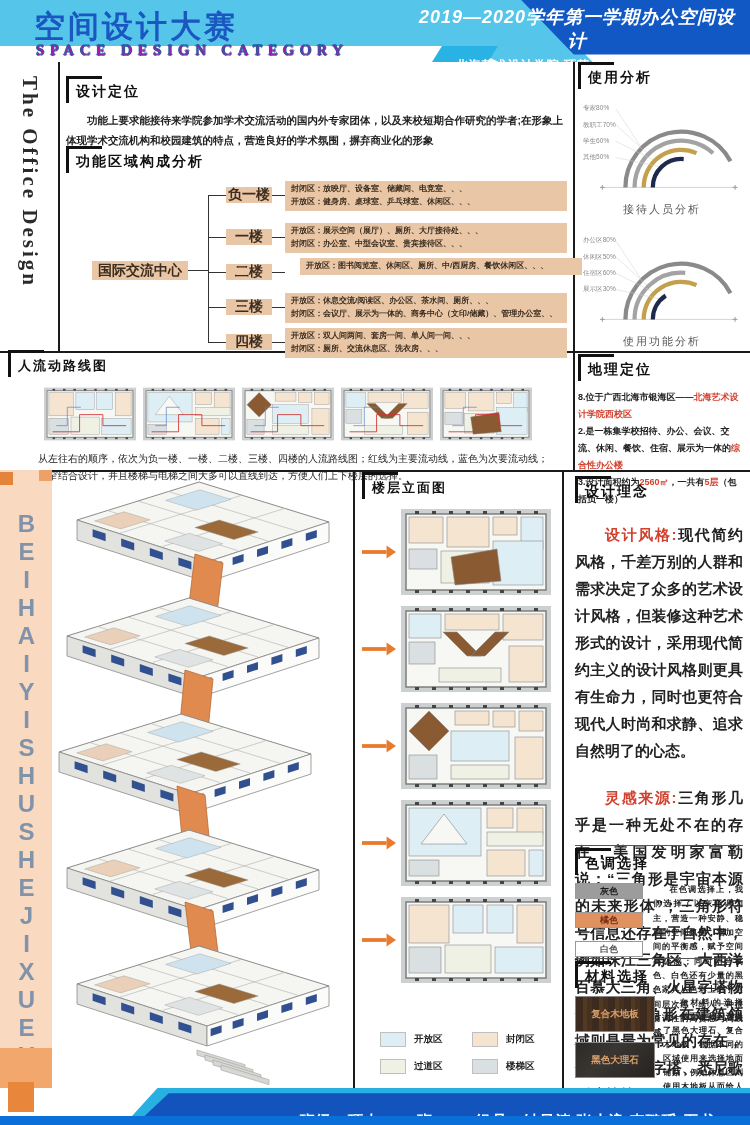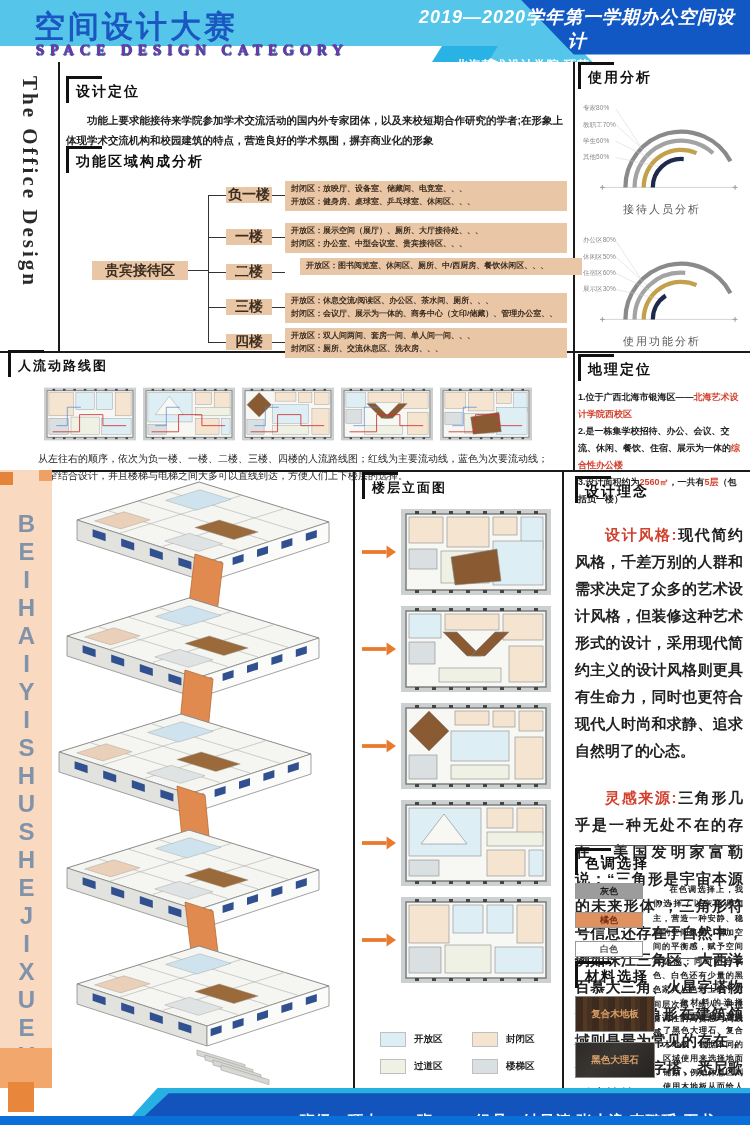--- a/index.html
+++ b/index.html
@@ -137,21 +137,21 @@
   </div>
 
   <div class="blk-designpos">
     <span class="sec">设计定位</span>
     <div class="body-strong">功能上要求能接待来学院参加学术交流活动的国内外专家团体，以及来校短期合作研究的学者;在形象上体现学术交流机构和校园建筑的特点，营造良好的学术氛围，摒弃商业化的形象</div>
   </div>
 
   <div class="blk-func">
     <span class="sec">功能区域构成分析</span>
     <div class="tree-canvas" id="tree-canvas">
-        <div class="tan-box" style="position:absolute;left:26px;top:80px;width:96px;height:19px;">贵宾接待区</div>
+        <div class="tan-box" style="position:absolute;left:26px;top:80px;width:96px;height:19px;">国际交流中心</div>
         <div class="tree-line" style="position:absolute;left:122px;top:89px;width:20px;height:1.2px;"></div>
         <div class="tree-line" style="position:absolute;left:142px;top:14px;width:1.2px;height:148px;"></div>
         <div class="tree-line" style="position:absolute;left:142px;top:14px;width:18px;height:1.2px;"></div>
         <div class="tan-box" style="position:absolute;left:160px;top:6px;width:46px;height:16px;">负一楼</div>
         <div class="tree-line" style="position:absolute;left:206px;top:14px;width:13px;height:1.2px;"></div>
         <div class="tree-text" style="position:absolute;left:219px;top:0px;width:282px;">
           <div>封闭区：放映厅、设备室、储藏间、电竞室、、、</div>
           <div>开放区：健身房、桌球室、乒乓球室、休闲区、、、</div>
         </div>
         <div class="tree-line" style="position:absolute;left:142px;top:56px;width:18px;height:1.2px;"></div>
@@ -224,21 +224,21 @@
         <line x1="36" y1="65" x2="82.8" y2="74.8" stroke="#cfcfcf" stroke-width="0.5"></line>
         <path d="M 74.5 96 A 29.5 29.5 0 0 1 87.9 71.3" fill="none" stroke="#1e2a4c" stroke-width="4.4"></path>
         <text x="2" y="67" font-size="6.8" fill="#8a8a8a">展示区30%</text>
       </svg>
     <div class="chart-cap">使用功能分析</div>
   </div>
 
   <div class="blk-geo">
     <span class="sec">地理定位</span>
     <div class="geo-items" id="geo-items">
-        <p><span>1.位于广西北海市银海区——</span><span class="red">北海艺术设计学院西校区</span></p>
+        <p><span>8.位于广西北海市银海区——</span><span class="red">北海艺术设计学院西校区</span></p>
         <p><span>2.是一栋集学校招待、办公、会议、交流、休闲、餐饮、住宿、展示为一体的</span><span class="red">综合性办公楼</span></p>
         <p><span>3.设计面积约为</span><span class="red">2560㎡</span><span>，一共有</span><span class="red">5层</span><span>（包括负一楼）</span></p>
       </div>
   </div>
 
   <div class="blk-circ">
     <span class="sec small">人流动路线图</span>
     <div class="circ-row" id="circ-row">
         <svg width="92" height="62" viewBox="0 0 150 86">
           <rect x="0" y="0" width="150" height="86" fill="#cdd0d1"></rect>

